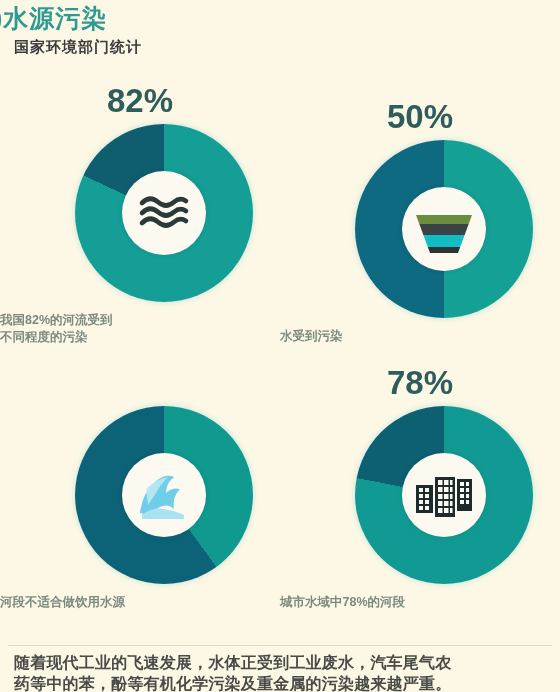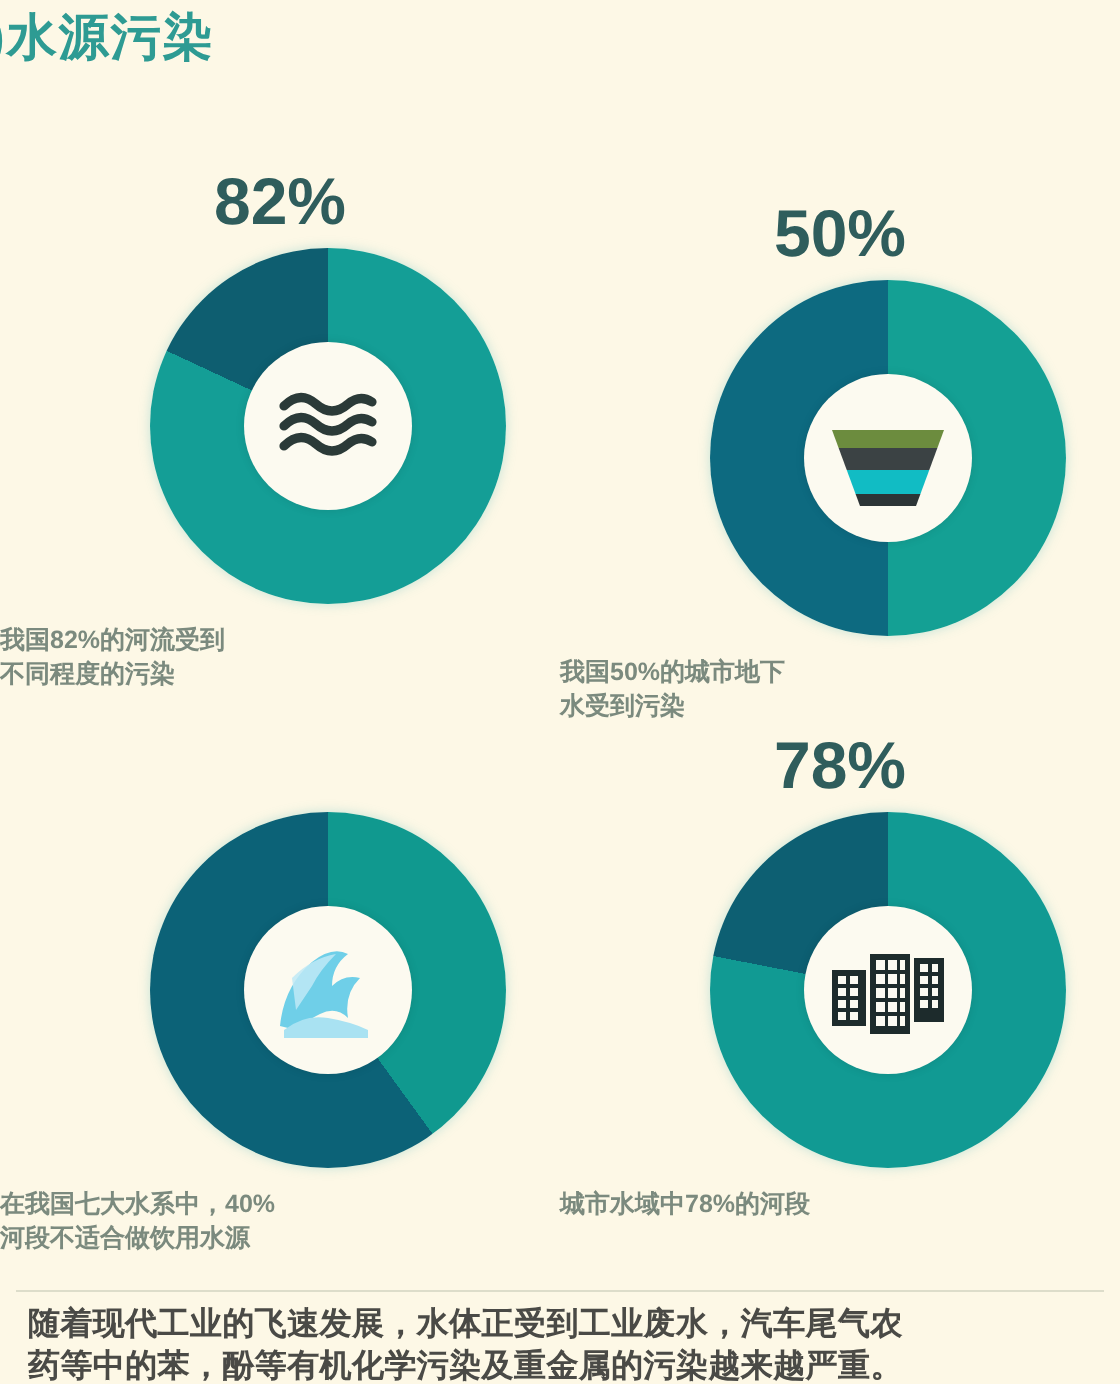--- a/index.html
+++ b/index.html
@@ -72,20 +72,21 @@
     font-size:16px;line-height:21px;color:#4a4a46;
     font-weight:bold;letter-spacing:.2px;
   }
   .footer span{display:block;}
 </style>
 </head>
 <body>
 
 <div class="header">
   <div class="title">)水源污染</div>
+  <div class="subtitle">国家环境部门统计</div>
 </div>
 
 <div class="grid">
 
   <div class="cell c0">
     <div class="pct">82%</div>
     <div class="donut-wrap">
       <div class="donut" style="background:conic-gradient(#149e96 0deg 295deg, #0e5e70 295deg 360deg);"></div>
       <div class="hole">
         <svg class="icon-svg" viewBox="0 0 84 84">
@@ -117,40 +118,38 @@
           <g clip-path="url(#trapClip)">
             <rect x="0" y="26" width="84" height="11" fill="#6c8c3e"></rect>
             <rect x="0" y="37" width="84" height="11" fill="#3b4244"></rect>
             <rect x="0" y="48" width="84" height="12" fill="#11bcc4"></rect>
             <rect x="0" y="60" width="84" height="8" fill="#2c3436"></rect>
           </g>
         </svg>
       </div>
     </div>
     <div class="caption">
-      <span>我国50%的城市地下</span>
       <span>水受到污染</span>
     </div>
   </div>
 
   <div class="cell c2">
     <div class="donut-wrap">
       <div class="donut" style="background:conic-gradient(#10998f 0deg 144deg, #0c6277 144deg 360deg);"></div>
       <div class="hole">
         <svg class="icon-svg" viewBox="0 0 84 84">
           <g>
             <path d="M18 60 Q20 40 34 28 Q44 20 52 24 Q44 30 44 40 Q50 34 58 36 Q50 44 52 56 Q46 50 38 54 Q30 58 26 62 Z" fill="#6fcfe8"></path>
             <path d="M20 62 Q30 54 42 56 Q54 58 62 62 L62 66 L20 66 Z" fill="#a9e2f2"></path>
             <path d="M24 36 Q34 26 46 24 Q38 32 34 40 Q30 46 26 52 Z" fill="#bfe9f6" opacity=".85"></path>
           </g>
         </svg>
       </div>
     </div>
     <div class="caption">
-      <span>在我国七大水系中，40%</span>
       <span>河段不适合做饮用水源</span>
     </div>
   </div>
 
   <div class="cell c3">
     <div class="pct">78%</div>
     <div class="donut-wrap">
       <div class="donut" style="background:conic-gradient(#119a93 0deg 281deg, #0d5f72 281deg 360deg);"></div>
       <div class="hole">
         <svg class="icon-svg" viewBox="0 0 84 84">

